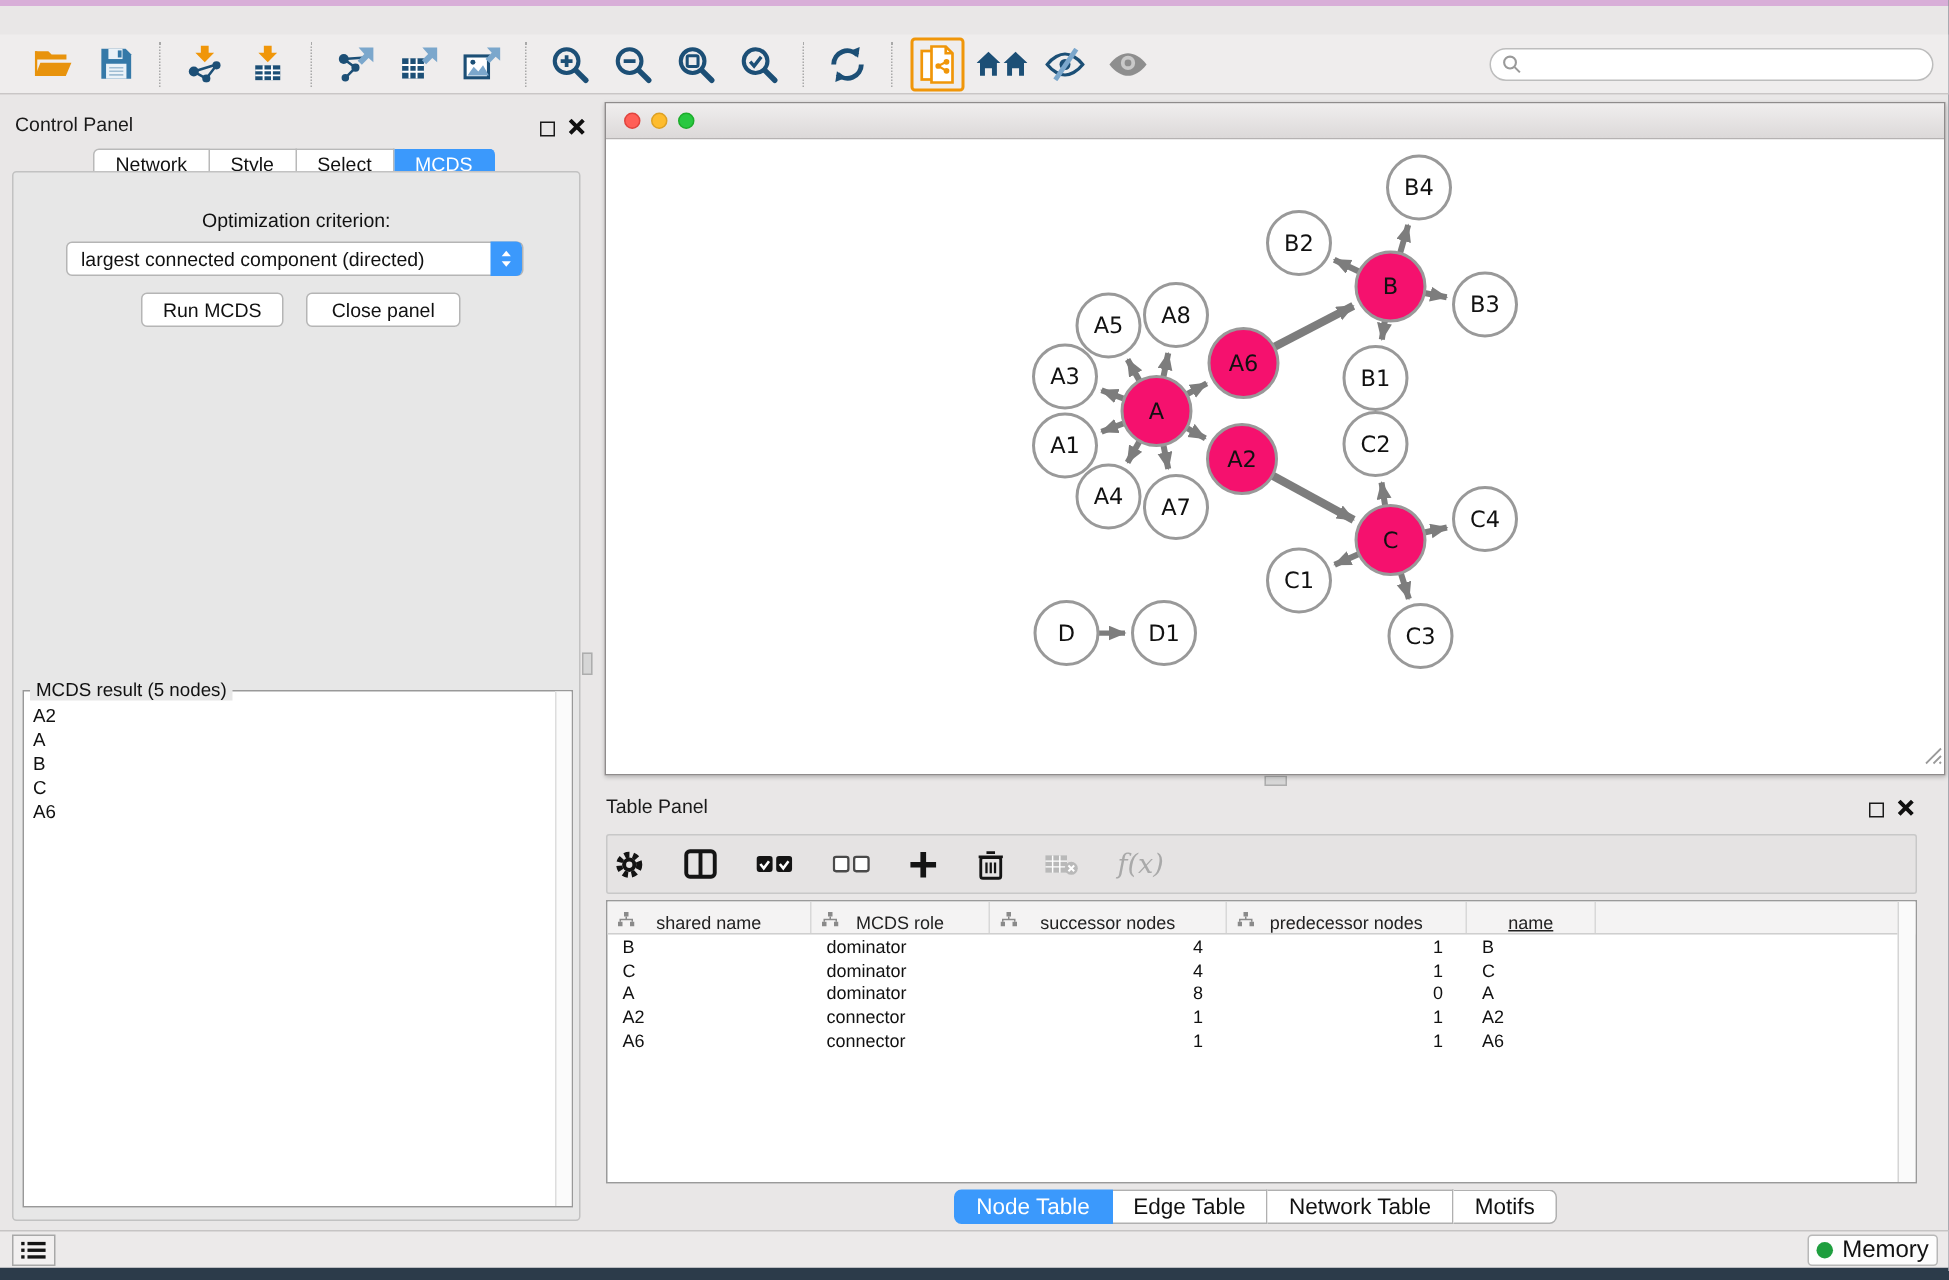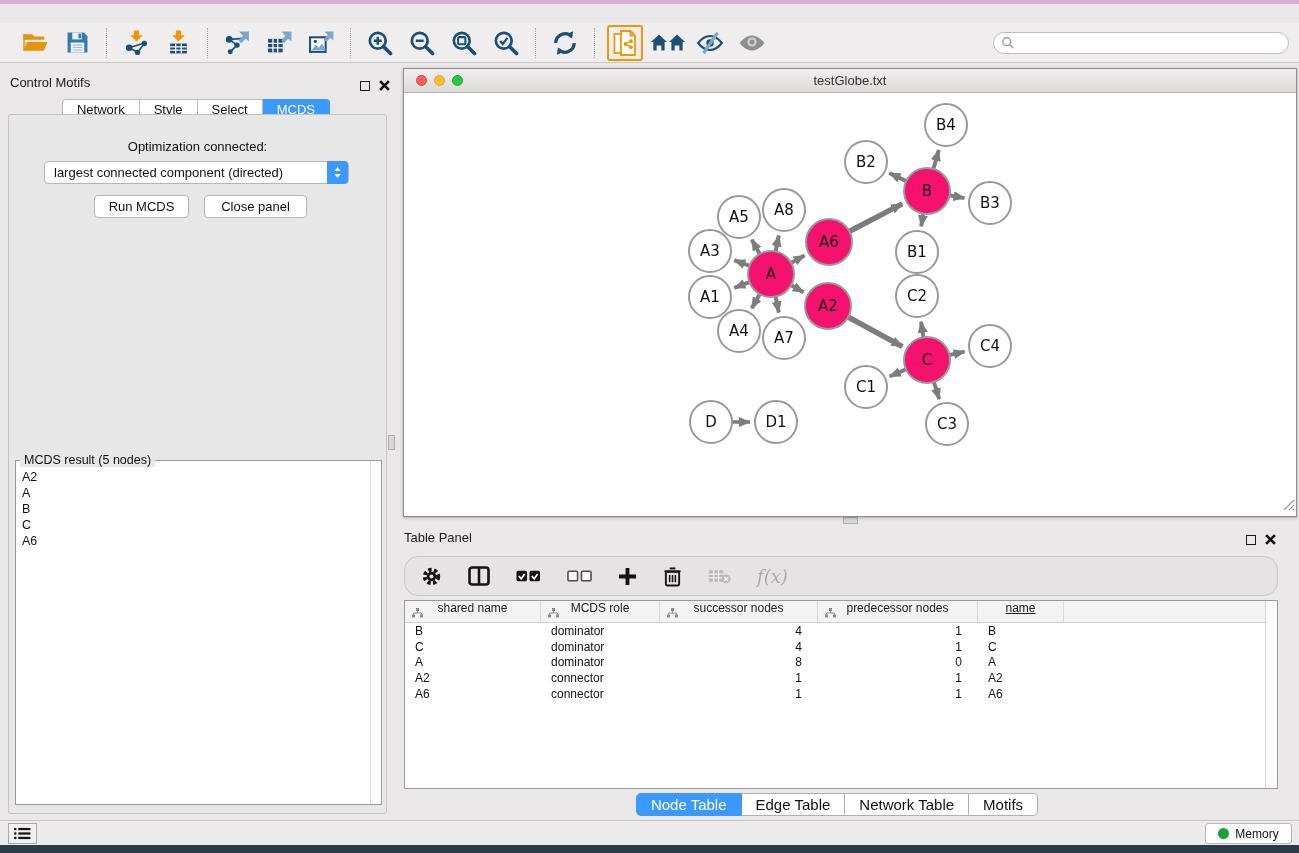--- a/index.html
+++ b/index.html
@@ -75,49 +75,49 @@
   .net-title { position:absolute; left:0; right:0; top:4px; text-align:center; font-size:13px; color:#333; }
   .net-canvas { position:absolute; left:0; top:24px; width:892px; height:423px; background:#fff; }
   .resize-grip { position:absolute; right:1px; bottom:1px; }
   .node-label { font-family:"DejaVu Sans",sans-serif; font-size:15px; fill:#111; }
 
   
   .table-panel { position:absolute; left:390px; top:518px; width:894px; height:297px; }
   .tp-title { position:absolute; left:14px; top:8px; font-size:13px; color:#1a1a1a; }
   .tp-ctrl { left:856px; top:9px; }
   .tp-toolbar { position:absolute; left:14px; top:34px; width:874px; height:40px; background:#E5E3E3;
-    border:1px solid #C8C8C8; border-radius:14px; display:flex; align-items:center; padding-left:16px; gap:26px; }
+    border:1px solid #C8C8C8; border-radius:2px; display:flex; align-items:center; padding-left:4px; gap:26px; }
   .tp-ic { display:flex; align-items:center; }
   .fx { font-family:"DejaVu Serif",serif; font-style:italic; font-size:18px; color:#A9A9A9; }
   .table-area { position:absolute; left:14px; top:78px; width:874px; height:189px; background:#fff;
     border:1px solid #9A9A9A; overflow:hidden; }
   .thead { display:flex; height:22px; background:#F4F3F3; border-bottom:1px solid #CFCFCF; }
   .th { position:relative; border-right:1px solid #D8D8D8; font-size:12px; color:#222;
-    display:flex; align-items:flex-start; justify-content:center; }
+    display:flex; align-items:flex-end; justify-content:center; }
   .tree-ic { position:absolute; left:7px; top:6px; }
   .tr { display:flex; height:15.8px; align-items:center; }
   .td { font-size:12px; color:#111; padding-left:10px; white-space:nowrap; }
   .td.ra { text-align:right; padding-left:0; padding-right:16px; }
   .table-scroll { position:absolute; right:0; top:0; bottom:0; width:12px; background:#FAFAFA;
     border-left:1px solid #D5D5D5; }
   .tp-tabs { position:absolute; left:0; top:271px; width:100%; display:flex; justify-content:center; }
   .tp-tab { background:#fff; border:1px solid #B0B0B0; border-left:none; height:23px; line-height:21px;
     padding:0 14px; font-size:15px; color:#111; }
   .tp-tab:first-child { border-left:1px solid #B0B0B0; border-radius:5px 0 0 5px; }
   .tp-tab:last-child { border-radius:0 5px 5px 0; }
   .tp-tab.active { background:#3B99FC; border-color:#3B99FC; color:#fff; }
 
   
   .statusbar { position:absolute; left:0; top:816px; width:100%; height:25px; background:#ECEAEA;
     border-top:1px solid #C6C4C4; }
   .list-btn { position:absolute; left:8px; top:2px; width:29px; height:21px; background:#F2F0F0;
     border:1px solid #A8A8A8; display:flex; align-items:center; justify-content:center; }
   .memory-btn { position:absolute; right:7px; top:2px; width:87px; height:21px; background:#FDFDFD;
     border:1px solid #B8B8B8; border-radius:3px; display:flex; align-items:center; justify-content:center; gap:6px;
-    font-size:12px; color:#111; }
+    font-size:16px; color:#111; }
   .mem-dot { width:11px; height:11px; border-radius:50%; }
 </style>
 </head>
 <body>
 
 <div class="page">
   <div class="desktop-strip"></div>
   <div class="app">
 
 
@@ -260,37 +260,37 @@
         <span class="search-ic">
           <svg viewBox="0 0 16 16" width="14" height="14">
               <circle cx="6.5" cy="6.5" r="4.5" fill="none" stroke="#9A9A9A" stroke-width="1.6"></circle>
               <path d="M10 10l4 4" stroke="#9A9A9A" stroke-width="1.6"></path>
             </svg>
         </span>
         <input type="text" value="" style="">
       </span>
     </div>
 
-    <div class="cp-title">Control Motifs</div>
+    <div class="cp-title">Control Panel</div>
     <div class="win-ctrl cp-ctrl">
       <span class="float-box"></span>
       <span>
         <svg width="11" height="11" viewBox="0 0 10 10">
             <path d="M1 1l8 8M9 1l-8 8" stroke="#111" stroke-width="2.4"></path>
           </svg>
       </span>
     </div>
     <div class="cp-tabs">
       <span class="cp-tab">Network</span>
       <span class="cp-tab">Style</span>
       <span class="cp-tab">Select</span>
       <span class="cp-tab active">MCDS</span>
     </div>
     <div class="cp-body">
-      <div class="opt-label">Optimization connected:</div>
+      <div class="opt-label">Optimization criterion:</div>
       <div class="combo">
         <span class="val">largest connected component (directed)</span>
         <span class="cap">
           <svg viewBox="0 0 10 14" width="9" height="13">
               <path d="M5 1l3.4 4.2H1.6z" fill="#fff"></path>
               <path d="M5 13L1.6 8.8h6.8z" fill="#fff"></path>
             </svg>
         </span>
       </div>
       <div class="btn" style="left:85px; top:80px; width:95px;">Run MCDS</div>
@@ -310,21 +310,20 @@
     <div class="v-grip"></div>
     <div class="h-grip"></div>
 
     <div class="net-window">
       <div class="net-titlebar">
         <div class="lights">
           <span class="light red"></span>
           <span class="light yellow"></span>
           <span class="light green"></span>
         </div>
-        <div class="net-title">testGlobe.txt</div>
       </div>
       <div class="net-canvas">
         <svg width="892" height="423" viewBox="0 0 892 423">
           <defs>
             <marker id="arrowhead" markerUnits="userSpaceOnUse" markerWidth="14" markerHeight="12" refX="11" refY="5" orient="auto">
               <path d="M0 0L12 5 0 10z" fill="#7D7D7D"></path>
             </marker>
           </defs>
         <line x1="367" y1="181" x2="347.7279036743986" y2="146.6715784200225" stroke="#7D7D7D" stroke-width="4" marker-end="url(#arrowhead)"></line>
             <line x1="367" y1="181" x2="374.8244419684573" y2="142.47967030913338" stroke="#7D7D7D" stroke-width="4" marker-end="url(#arrowhead)"></line>

